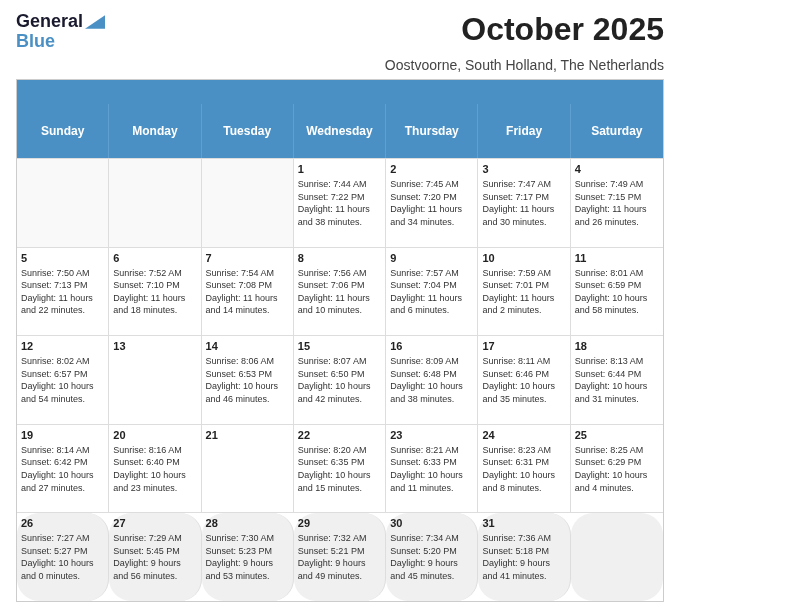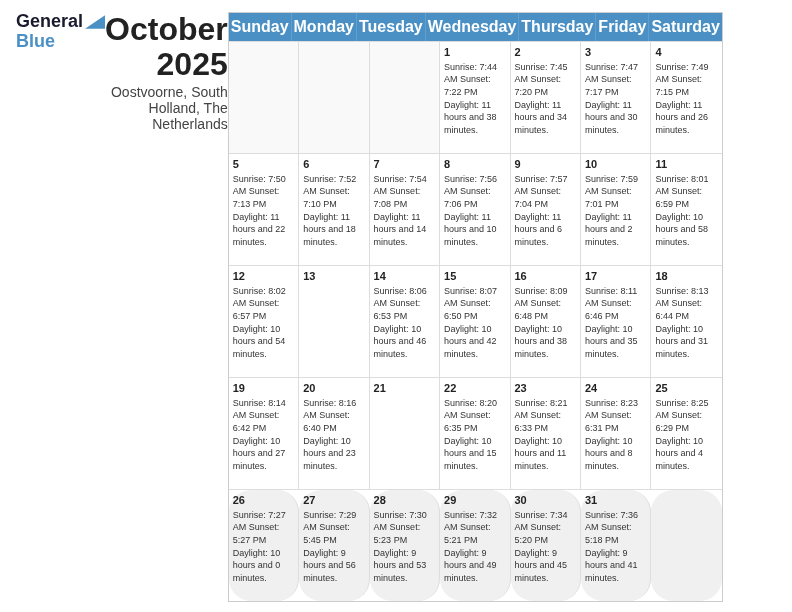--- a/index.html
+++ b/index.html
@@ -8,21 +8,21 @@
       background: #fff;
       width: 792px;
       height: 612px;
       overflow: hidden;
     }
     .page {
       width: 680px;
       height: 612px;
       padding: 12px 16px 10px 16px;
       display: flex;
-      flex-direction: row;
+      flex-direction: column;
     }
     .header {
       display: flex;
       align-items: flex-start;
       justify-content: space-between;
       margin-bottom: 6px;
     }
     .logo {
       display: flex;
       flex-direction: column;
@@ -51,40 +51,41 @@
     }
     .month-title {
       font-size: 32px;
       font-weight: 700;
       color: #222;
       line-height: 1.1;
     }
     .location {
       font-size: 14px;
       color: #444;
-      margin-top: 2px;
+      margin-top: 10px;
     }
     .calendar {
       flex: 1;
       display: flex;
       flex-direction: column;
       border: 1px solid #ccc;
     }
     .cal-header-row {
       display: grid;
       grid-template-columns: repeat(7, 1fr);
       background: #4a90c4;
     }
     .cal-header-cell {
       color: #fff;
-      font-size: 16px;
+      font-size: 12px;
       font-weight: bold;
       text-align: center;
-      padding: 5px 2px;
+      padding: 20px 2px;
       border-right: 1px solid #5fa0d0;
+      margin-top: 24px;
     }
     .cal-header-cell:last-child { border-right: none; }
     .cal-body {
       flex: 1;
       display: flex;
       flex-direction: column;
     }
     .cal-week {
       display: grid;
       grid-template-columns: repeat(7, 1fr);

